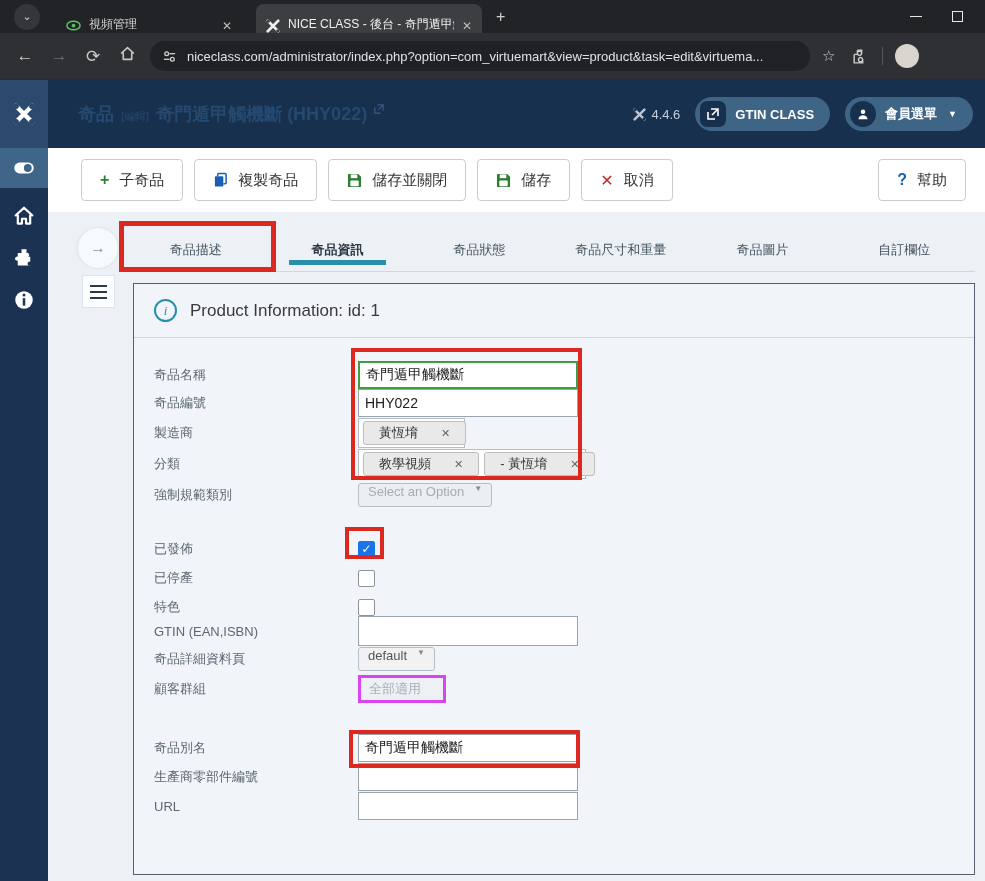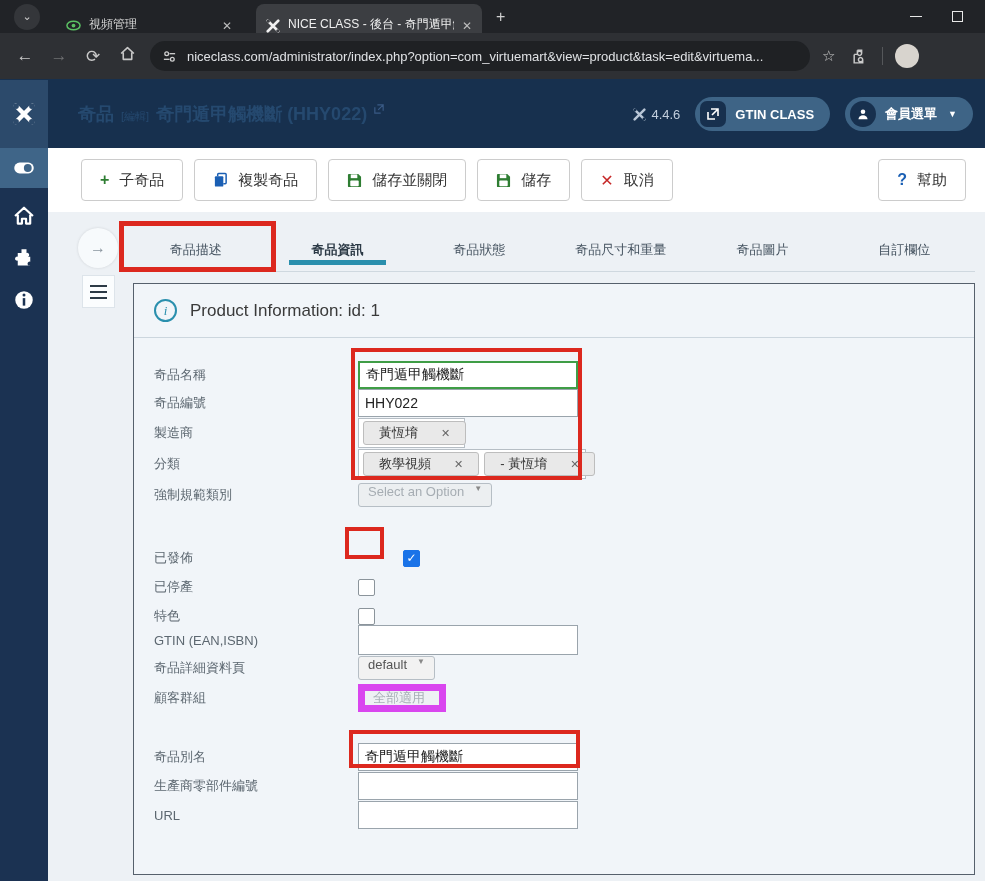--- a/index.html
+++ b/index.html
@@ -80,24 +80,24 @@
   .tinput { height:28px; border:1px solid #9aa4ac; background:#fff; font-size:14px; padding:0 6px; color:#222; font-family:inherit; width:220px; }
   .tinput.focused { border:2px solid #3f9d46; }
   .tagbox { min-height:28px; border:1px solid #b6bec5; background:#fff; display:flex; align-items:center; gap:5px; padding:2px 4px; }
   .tag { background:#e9e9e9; border:1px solid #bdbdbd; border-radius:3px; font-size:13px; color:#333; padding:2px 15px; display:flex; gap:23px; align-items:center; white-space:nowrap; }
   .tag .tx { color:#666; font-size:11px; }
   .fselect { height:24px; border:1px solid #b6bec5; border-radius:3px; background:#f2f2f2; font-size:13px; color:#555; display:flex; align-items:flex-start; gap:10px; padding:0 9px; }
   .fselect.disabled { color:#a6adb3; background:#eceff1; }
   .fselect .car { font-size:8px; color:#888; }
   .cbox { width:17px; height:17px; border:1px solid #8b949b; border-radius:2px; background:#fff; }
   .cbox.checked { background:#1a73e8; border-color:#1a73e8; color:#fff; font-size:12px; font-weight:bold; display:flex; align-items:center; justify-content:center; }
-  .ghost { height:28px; border:7px solid #d946ef; background:#eef1f4; color:#a8b0b7; font-size:13px; display:flex; align-items:center; padding:0 8px; width:88px; }
+  .ghost { height:28px; border:3px solid #d946ef; background:#eef1f4; color:#a8b0b7; font-size:13px; display:flex; align-items:center; padding:0 8px; width:88px; }
 
   .m0 { margin-top:0; } .m1 { margin-top:1px; } .m4 { margin-top:4px; }
-  .m8 { margin-top:0; } .m11 { margin-top:11px; } .m31 { margin-top:31px; } .m33 { margin-top:42px;gap:45px; } .m10 { margin-top:10px; }
+  .m8 { margin-top:0; } .m11 { margin-top:11px; } .m31 { margin-top:31px; } .m33 { margin-top:33px; } .m10 { margin-top:10px; }
 
   
   .anno { position:absolute; border:4px solid #dc281e; pointer-events:none; z-index:20; }
 </style>
 </head>
 <body>
 
 <div class="page">
 
   <div class="tabstrip">

